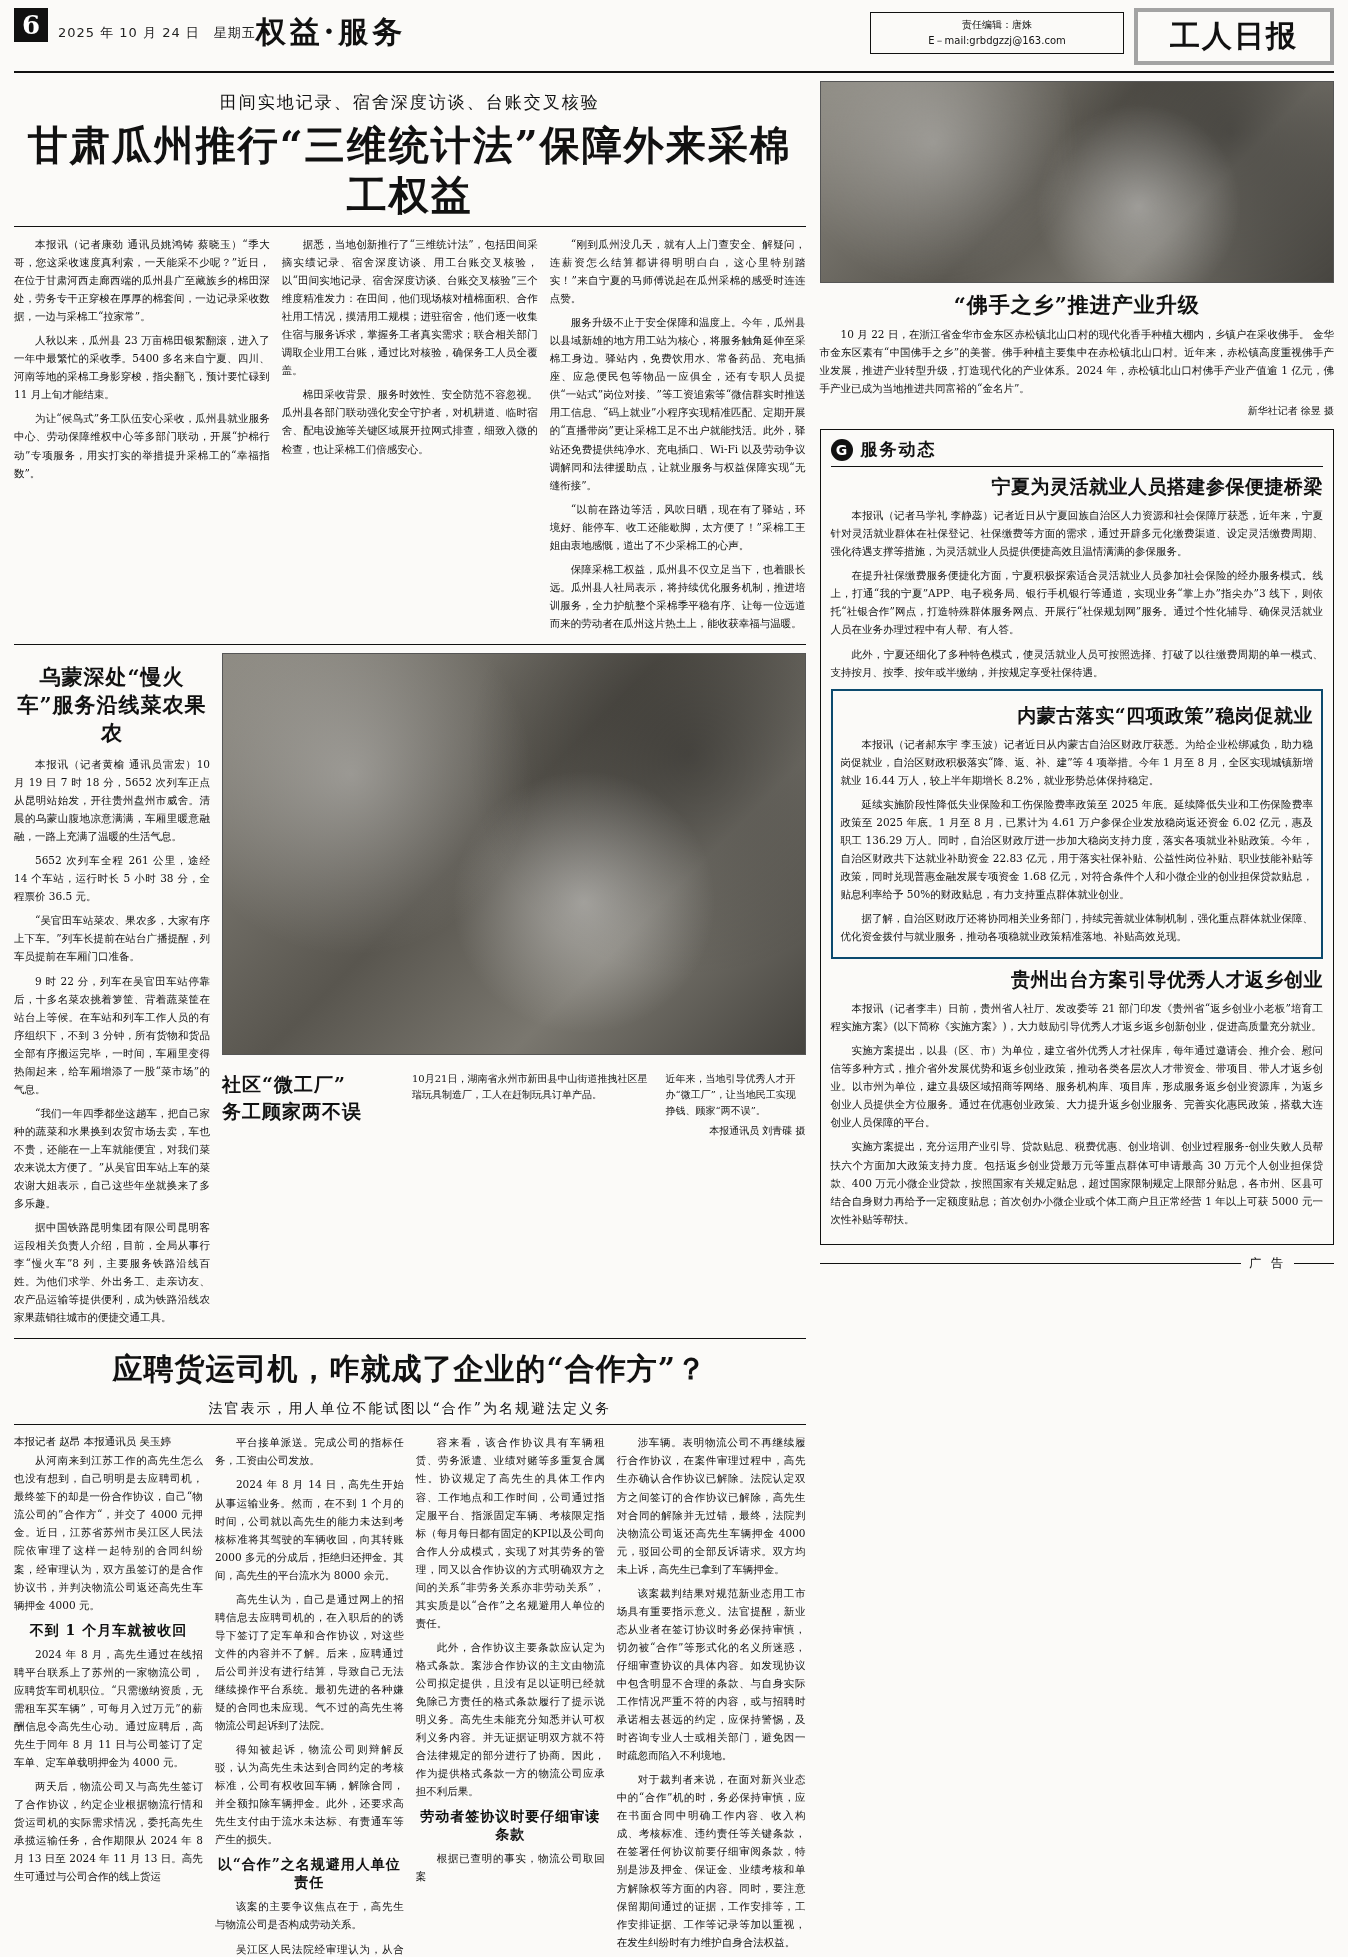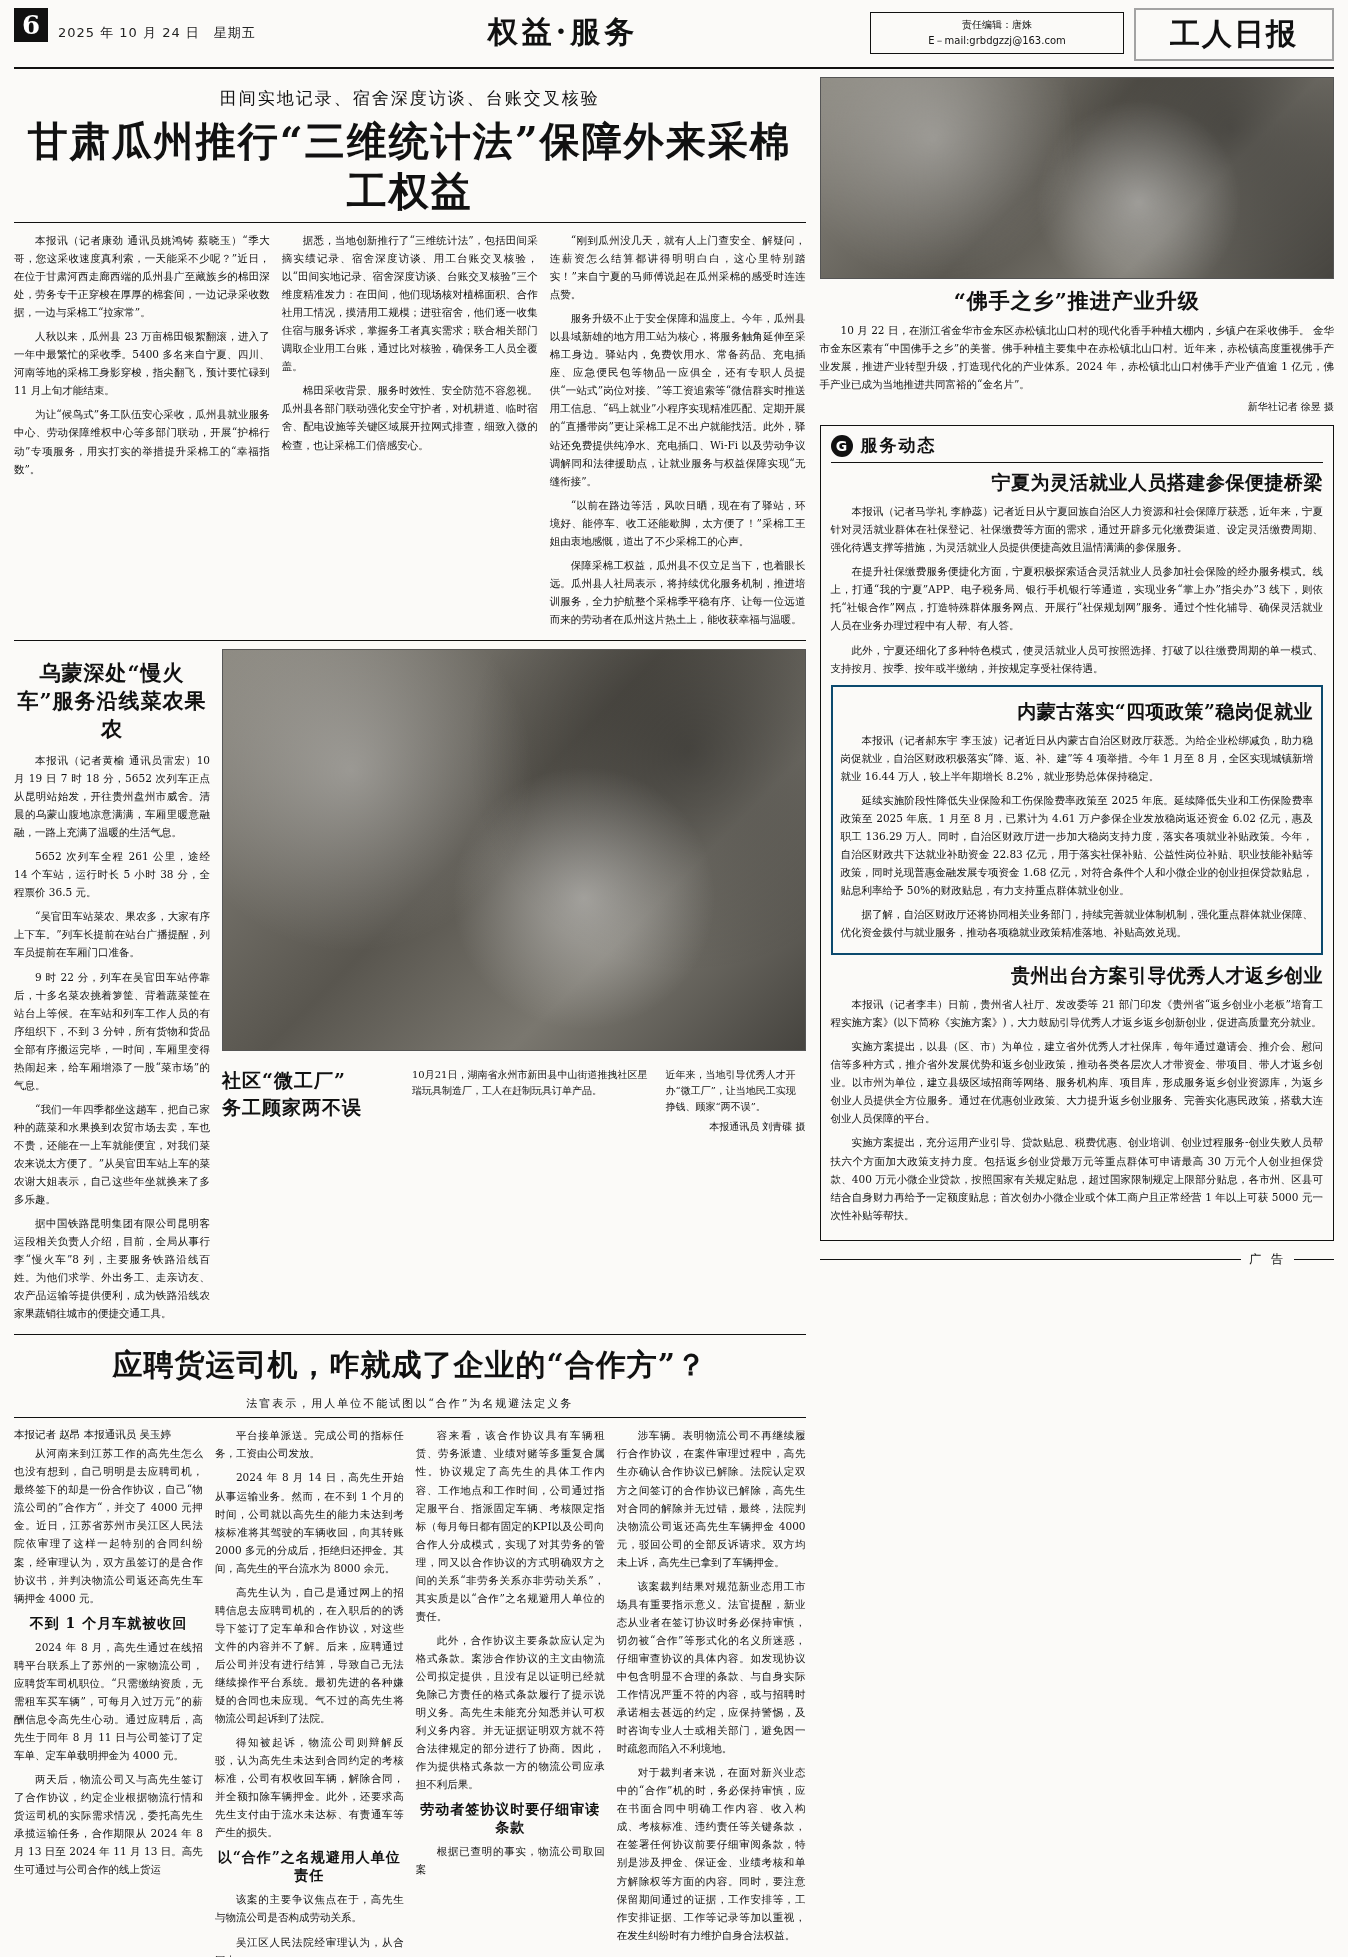--- a/index.html
+++ b/index.html
@@ -9,25 +9,25 @@
     color:#111;
     -webkit-font-smoothing:antialiased;
   }
   .page{position:relative;width:1348px;height:1957px;box-sizing:border-box;padding:0 14px;}
 
   
   .masthead{display:flex;align-items:flex-start;border-bottom:2px solid #111;padding:8px 0 6px 0;}
   .pagenum-box{width:34px;height:34px;background:#111;color:#fff;font-size:26px;font-weight:bold;
     display:flex;align-items:center;justify-content:center;font-family:"DejaVu Serif","Liberation Serif",serif;}
   .date-line{margin-left:10px;font-size:13px;color:#222;padding-top:16px;letter-spacing:1px;}
-  .section-title{flex:1;text-align:center;font-size:30px;font-weight:bold;letter-spacing:4px;
+  .section-title{flex:1;text-align:left;font-size:30px;font-weight:bold;letter-spacing:4px;
     font-family:"DejaVu Serif","Liberation Serif",serif;padding-top:4px;}
   .editor-box{width:240px;border:1px solid #111;font-size:10px;line-height:1.6;padding:4px 6px;margin-top:4px;text-align:center;}
   .logo-box{width:200px;margin-left:10px;text-align:right;}
-  .logo-main{border:2px solid #a3a3a3;padding:4px 6px;font-size:30px;font-weight:bold;letter-spacing:2px;
+  .logo-main{border:4px solid #a3a3a3;padding:4px 6px;font-size:30px;font-weight:bold;letter-spacing:2px;
      font-family:"DejaVu Serif","Liberation Serif",serif;text-align:center;}
 
   
   .body-wrap{display:flex;margin-top:8px;}
   .left-zone{width:800px;}
   .right-zone{width:520px;margin-left:14px;}
 
   
   .kicker{text-align:center;font-size:17px;letter-spacing:2px;margin:10px 0 6px;
     font-family:"DejaVu Serif","Liberation Serif",serif;}
@@ -146,21 +146,21 @@
               <div class="cap" style="text-align:right;margin-top:4px;">本报通讯员 刘青碟 摄</div>
             </div>
           </div>
         </div>
       </div>
 
       <div class="rule-thin"></div>
 
       <div>
         <div class="sub-headline" style="font-size:30px;">应聘货运司机，咋就成了企业的“合作方”？</div>
-        <div class="kicker" style="font-size:11px;">法官表示，用人单位不能试图以“合作”为名规避法定义务</div>
+        <div class="kicker" style="font-size:14px;">法官表示，用人单位不能试图以“合作”为名规避法定义务</div>
         <div class="rule-thin"></div>
 
         <div class="cols3">
           <div class="col">
             <div class="byline" style="text-indent:0;">本报记者 赵昂 本报通讯员 吴玉婷</div>
             <p class="txt">从河南来到江苏工作的高先生怎么也没有想到，自己明明是去应聘司机，最终签下的却是一份合作协议，自己“物流公司的”合作方“，并交了 4000 元押金。近日，江苏省苏州市吴江区人民法院依审理了这样一起特别的合同纠纷案，经审理认为，双方虽签订的是合作协议书，并判决物流公司返还高先生车辆押金 4000 元。</p>
             <div class="sub-headline sm" style="font-size:14px;margin:8px 0 5px;">不到 1 个月车就被收回</div>
             <p class="txt">2024 年 8 月，高先生通过在线招聘平台联系上了苏州的一家物流公司，应聘货车司机职位。“只需缴纳资质，无需租车买车辆”，可每月入过万元”的薪酬信息令高先生心动。通过应聘后，高先生于同年 8 月 11 日与公司签订了定车单、定车单载明押金为 4000 元。</p>
             <p class="txt">两天后，物流公司又与高先生签订了合作协议，约定企业根据物流行情和货运司机的实际需求情况，委托高先生承揽运输任务，合作期限从 2024 年 8 月 13 日至 2024 年 11 月 13 日。高先生可通过与公司合作的线上货运</p>
           </div>

